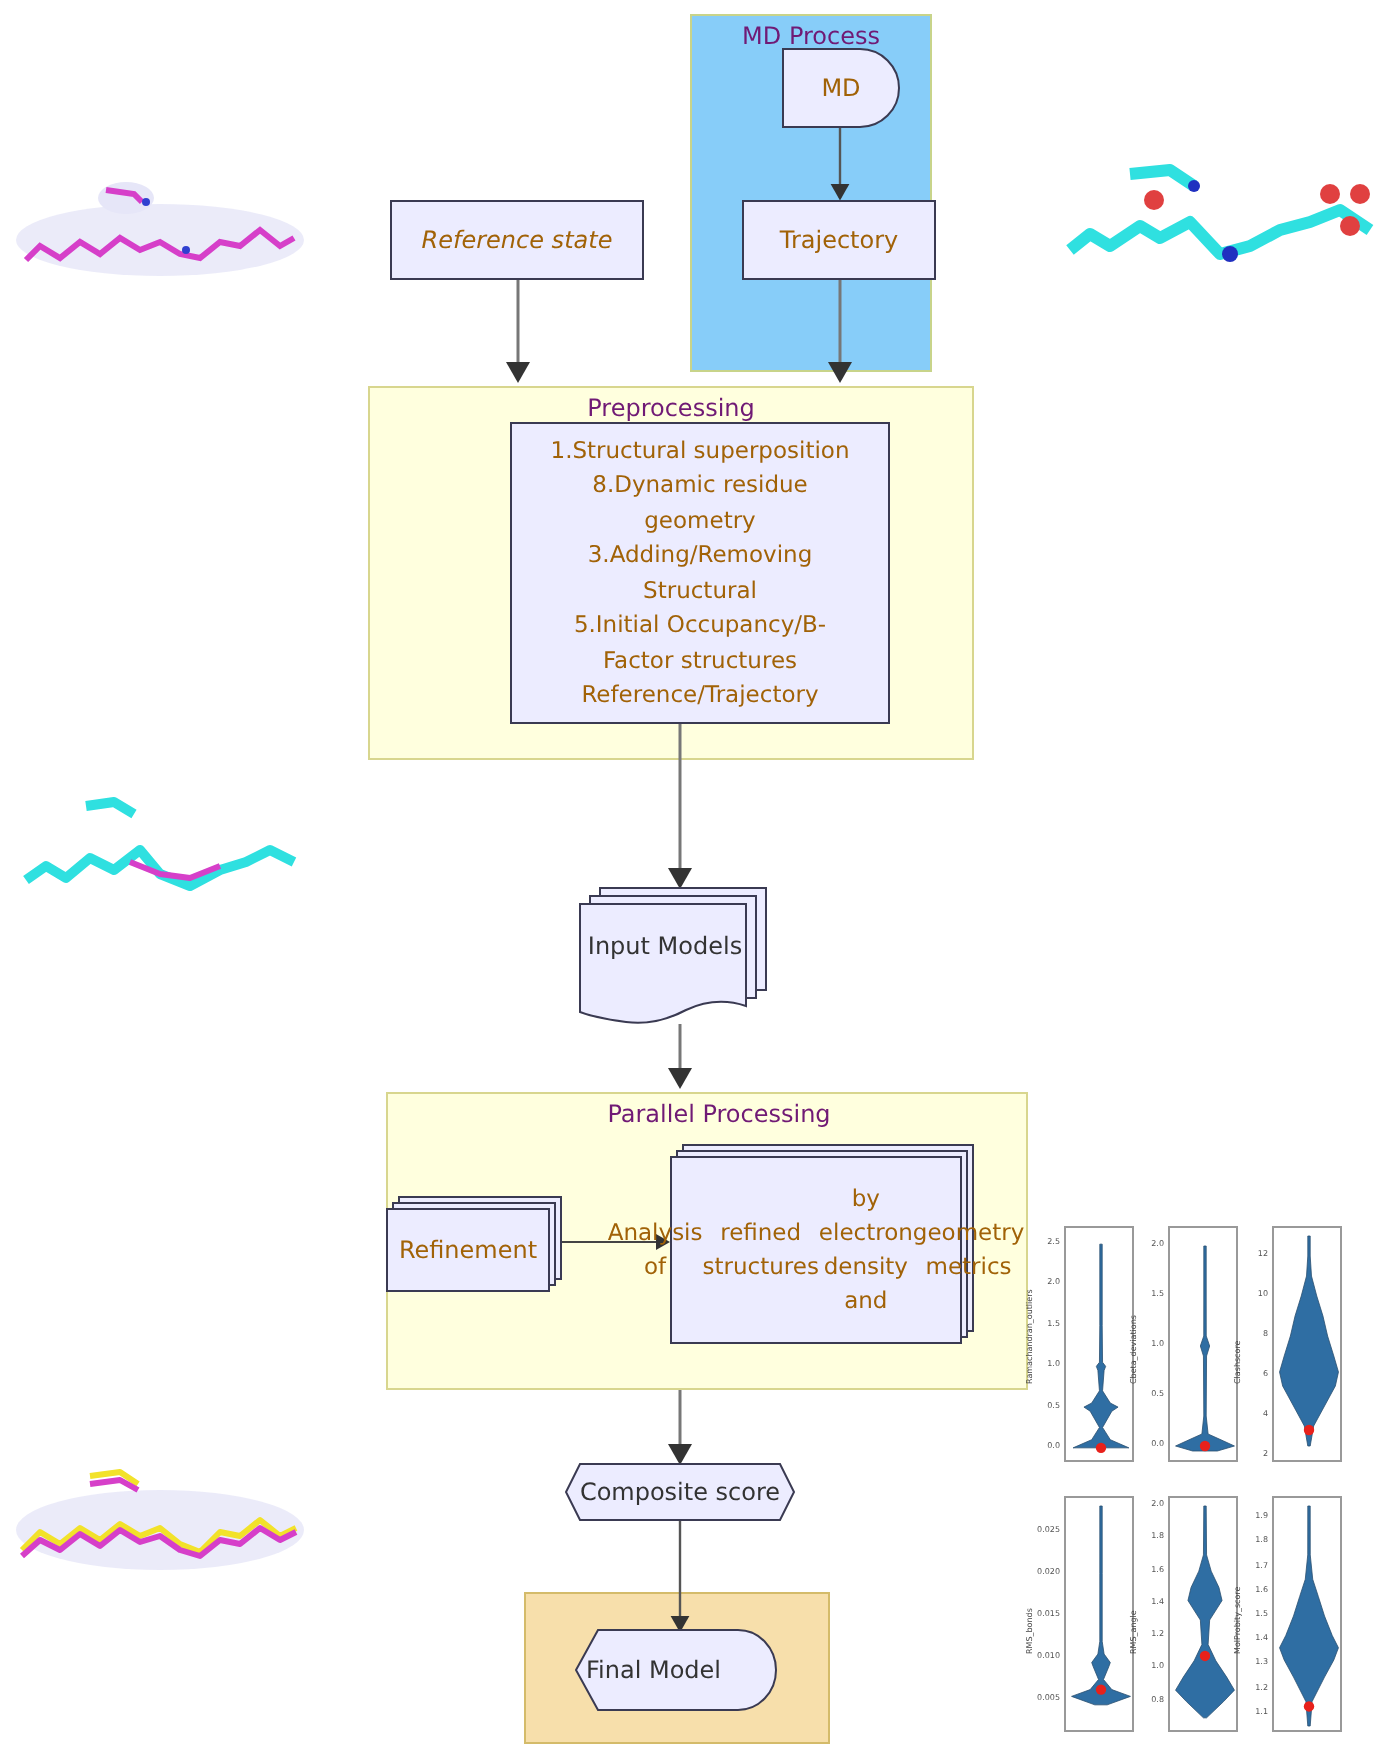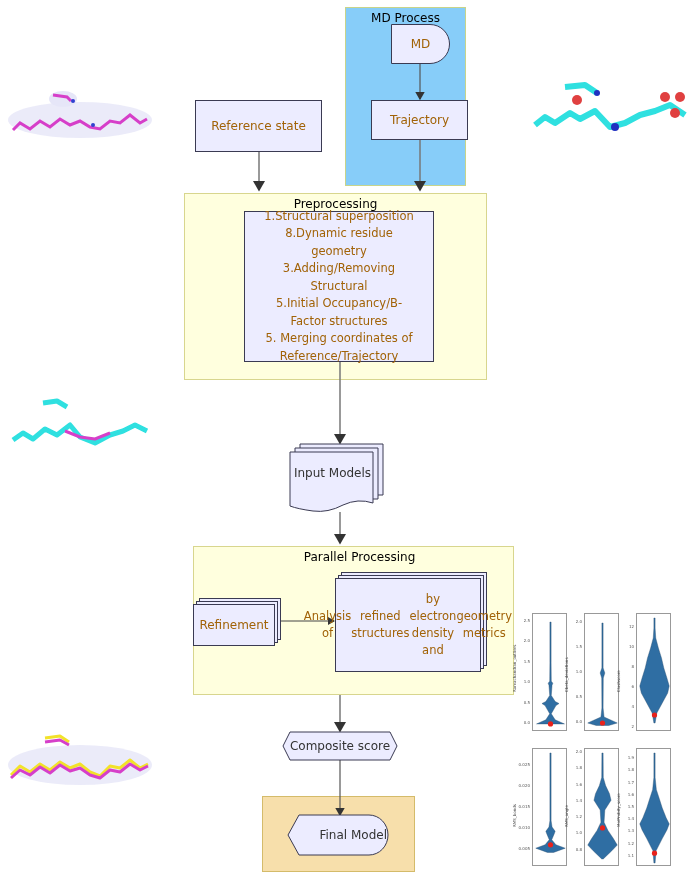--- a/index.html
+++ b/index.html
@@ -2,21 +2,21 @@
 <html><head>
 <meta charset="utf-8">
 <style>
   html, body { margin:0; padding:0; background:#ffffff; }
   body { width:700px; height:879px; position:relative; overflow:hidden;
          font-family:"DejaVu Sans", sans-serif; color:#333; }
   .abs { position:absolute; }
   .cluster-blue { background:#87cdf9; border:1px solid #c8d48a; box-sizing:border-box; }
   .cluster-yellow { background:#ffffde; border:1px solid #d8d68e; box-sizing:border-box; }
   .cluster-tan { background:#f7dfab; border:1px solid #d4bb6a; box-sizing:border-box; }
-  .cluster-title { position:absolute; left:0; right:0; text-align:center; font-size:12px; color:#000000; }
+  .cluster-title { position:absolute; left:0; right:0; text-align:center; font-size:12px; color:#701a75; }
   .node { background:#ececff; border:1px solid #3a3a52; box-sizing:border-box;
           display:flex; align-items:center; justify-content:center; text-align:center;
           font-size:12px; color:#a16207; }
   .stack-back { background:#ececff; border:1px solid #3a3a52; box-sizing:border-box; }
   .multiline { font-size:11.5px; line-height:17.5px; padding:4px 6px; }
   svg.edges { position:absolute; left:0; top:0; pointer-events:none; }
   .mol { position:absolute; }
   .violin-panel { position:absolute; border:1px solid #999; background:#fff; box-sizing:border-box; }
   .ylab { position:absolute; font-size:4px; color:#444; transform:rotate(-90deg); transform-origin:left top; white-space:nowrap; }
   .tick { position:absolute; font-size:4px; color:#555; text-align:right; width:14px; }
@@ -50,33 +50,32 @@
   <line x1="340" y1="695" x2="340" y2="731" stroke="#777" stroke-width="1.5" marker-end="url(#arr)"></line>
   <line x1="340" y1="758" x2="340" y2="815" stroke="#555" stroke-width="1.2" marker-end="url(#arr)"></line>
 </svg>
 
 <div class="abs node" style="left:391px;top:24px;width:59px;height:40px;border-radius:0 20px 20px 0;">
   <span>MD</span>
 </div>
 <div class="abs node" style="left:371px;top:100px;width:97px;height:40px;">
   <span>Trajectory</span>
 </div>
-<div class="abs node" style="left:195px;top:100px;width:127px;height:52px;">
+<div class="abs node" style="left:195px;top:100px;width:127px;height:40px;font-style:italic;">
   <span>Reference state</span>
 </div>
 
-<div class="abs node multiline" style="left:244px;top:211px;width:190px;height:151px;flex-direction:column;">
+<div class="abs node multiline" style="left:255px;top:211px;width:190px;height:151px;flex-direction:column;">
   <div>1.Structural superposition</div>
   <div>8.Dynamic residue</div>
   <div>geometry</div>
   <div>3.Adding/Removing</div>
   <div>Structural</div>
   <div>5.Initial Occupancy/B-</div>
   <div>Factor structures</div>
-  <div>5. Merging coordinates of</div>
   <div>Reference/Trajectory</div>
 </div>
 
 <svg class="abs" style="left:288px;top:443px;" width="100" height="72">
   <path d="M12,1 H95 V52 H12 Z" fill="#ececff" stroke="#3a3a52"></path>
   <path d="M7,5 H90 V56 H7 Z" fill="#ececff" stroke="#3a3a52"></path>
   <path d="M2,9 H85 V60 Q70,55 55,62 Q40,70 25,68 Q10,66 2,63 Z" fill="#ececff" stroke="#3a3a52"></path>
 </svg>
 <div class="abs" style="left:290px;top:466px;width:85px;text-align:center;font-size:12px;">Input Models</div>
 
@@ -96,21 +95,21 @@
 </div>
 
 <svg class="abs" style="left:282px;top:731px;" width="116" height="30">
   <polygon points="8,1 108,1 115,15 108,29 8,29 1,15" fill="#ececff" stroke="#3a3a52"></polygon>
 </svg>
 <div class="abs" style="left:282px;top:739px;width:116px;text-align:center;font-size:12px;">Composite score</div>
 
 <svg class="abs" style="left:287px;top:814px;" width="104" height="42">
   <path d="M12,1 H82 A19,20 0 0 1 82,41 H12 L1,21 Z" fill="#ececff" stroke="#3a3a52"></path>
 </svg>
-<div class="abs" style="left:293px;top:828px;width:94px;text-align:right;font-size:12px;">Final Model</div>
+<div class="abs" style="left:293px;top:828px;width:94px;text-align:left;font-size:12px;">Final Model</div>
 
 <svg class="mol" style="left:5px;top:85px;" width="150" height="60">
   <ellipse cx="75" cy="35" rx="72" ry="18" fill="#e6e6f8" opacity="0.8"></ellipse>
   <ellipse cx="58" cy="14" rx="14" ry="8" fill="#e6e6f8"></ellipse>
   <polyline points="8,45 15,38 25,44 35,36 45,42 55,34 65,40 75,36 85,42 95,44 105,36 115,38 125,30 135,38 142,34" fill="none" stroke="#d63fc9" stroke-width="3"></polyline>
   <polyline points="48,10 62,12 66,16" fill="none" stroke="#d63fc9" stroke-width="3"></polyline>
   <circle cx="68" cy="16" r="2" fill="#3040d0"></circle>
   <circle cx="88" cy="40" r="2" fill="#3040d0"></circle>
 </svg>
 <svg class="mol" style="left:525px;top:75px;" width="170" height="70">

